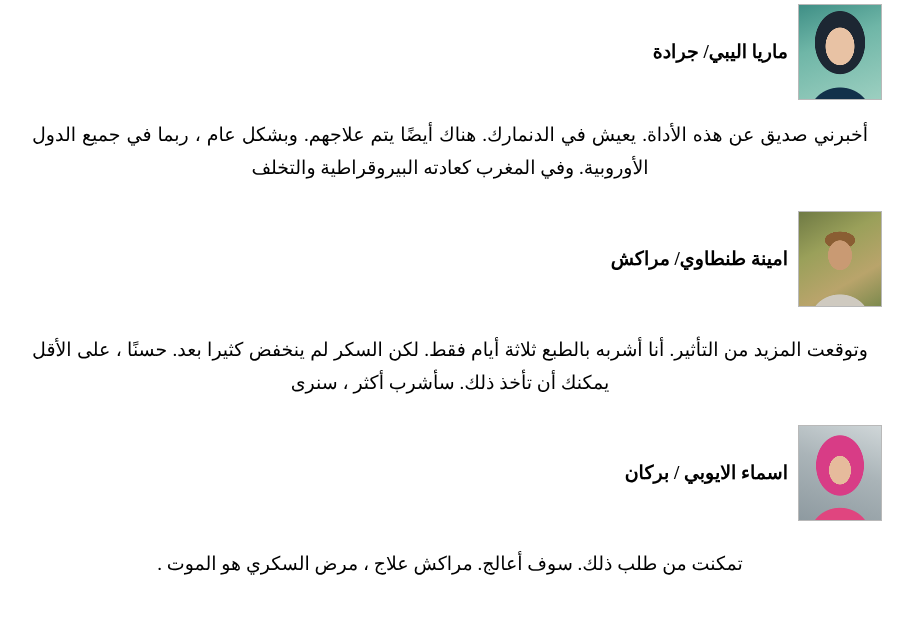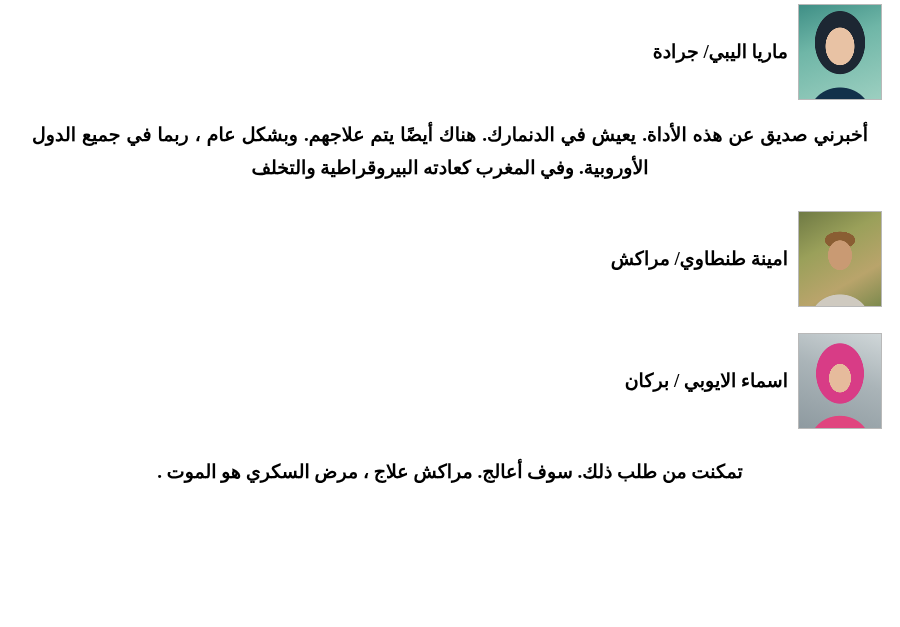--- a/index.html
+++ b/index.html
@@ -86,21 +86,20 @@
   .name-1 { margin-right: 0; }
 
   .para {
     font-size: 19px;
     line-height: 1.75;
     text-align: justify;
     text-align-last: center;
     padding: 0 14px;
     margin: 4px 0 0 0;
     direction: rtl;
-    font-weight: bold;
   }
   .para-center {
     text-align: center;
     text-align-last: center;
   }
 
   .e1 .name-row { margin-top: 4px; }
   .e1 .name { margin-right: 0; }
   .e1 .para { margin-top: 18px; }
 
@@ -127,20 +126,21 @@
     <p class="para">أخبرني صديق عن هذه الأداة. يعيش في الدنمارك. هناك أيضًا يتم علاجهم. وبشكل عام ، ربما في جميع الدول الأوروبية. وفي المغرب كعادته البيروقراطية والتخلف</p>
   </div>
 
   <div class="entry e2">
     <div class="name-row">
       <div class="avatar av2">
         <div class="ph"></div>
       </div>
       <div class="name">امينة طنطاوي/ مراكش</div>
     </div>
+    <p class="para">وتوقعت المزيد من التأثير. أنا أشربه بالطبع ثلاثة أيام فقط. لكن السكر لم ينخفض كثيرا بعد. حسنًا ، على الأقل يمكنك أن تأخذ ذلك. سأشرب أكثر ، سنرى</p>
   </div>
 
   <div class="entry e3">
     <div class="name-row">
       <div class="avatar av3">
         <div class="ph"></div>
       </div>
       <div class="name">اسماء الايوبي / بركان</div>
     </div>
     <p class="para para-center">تمكنت من طلب ذلك. سوف أعالج. مراكش علاج ، مرض السكري هو الموت .</p>

